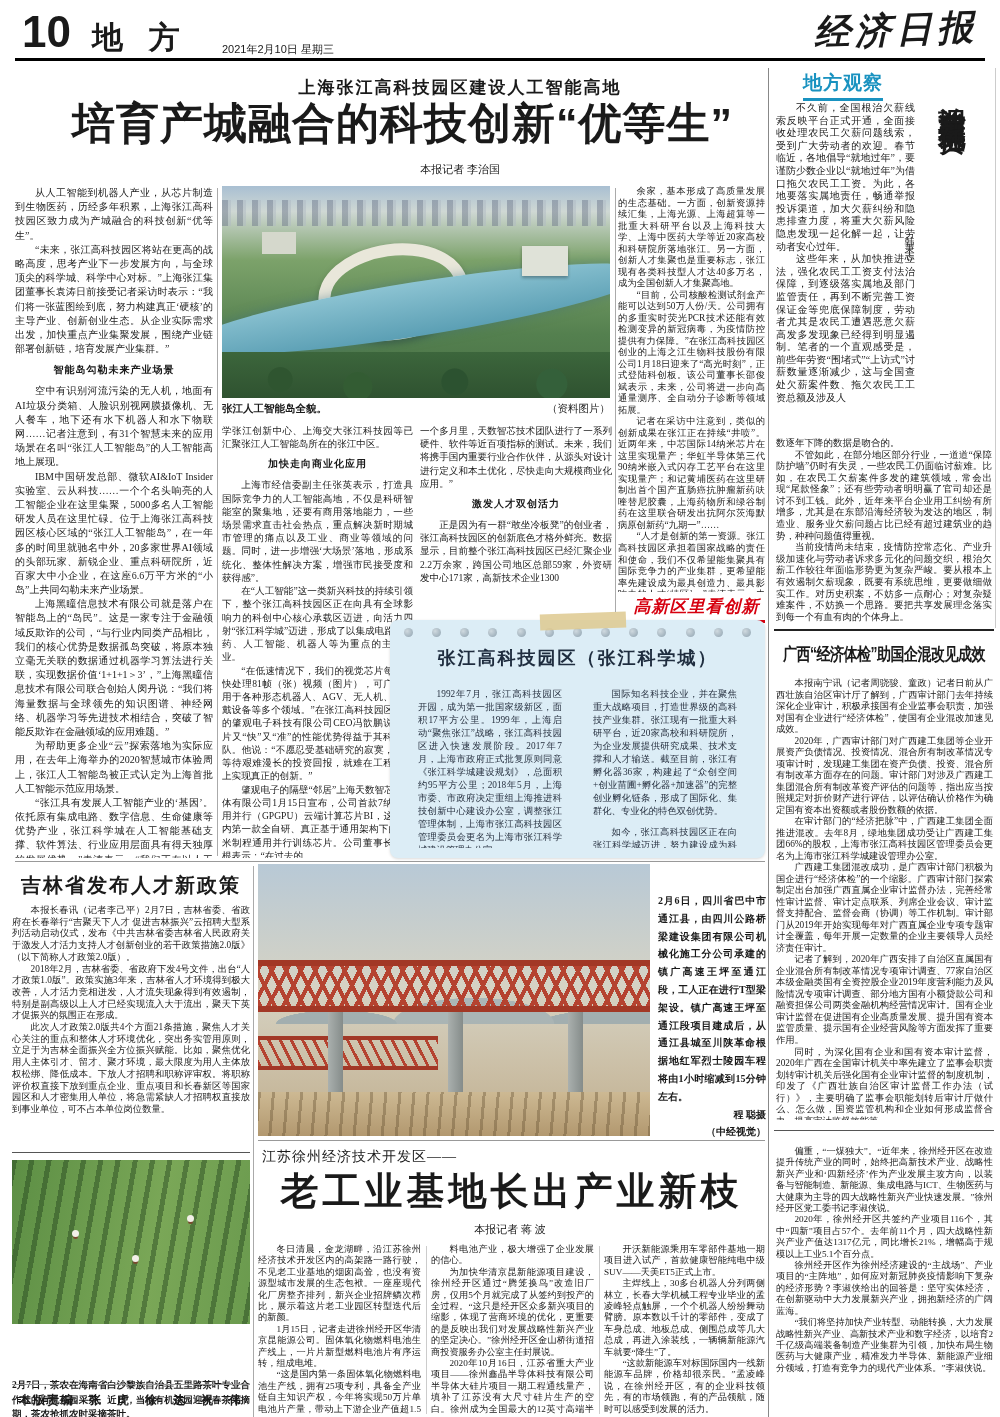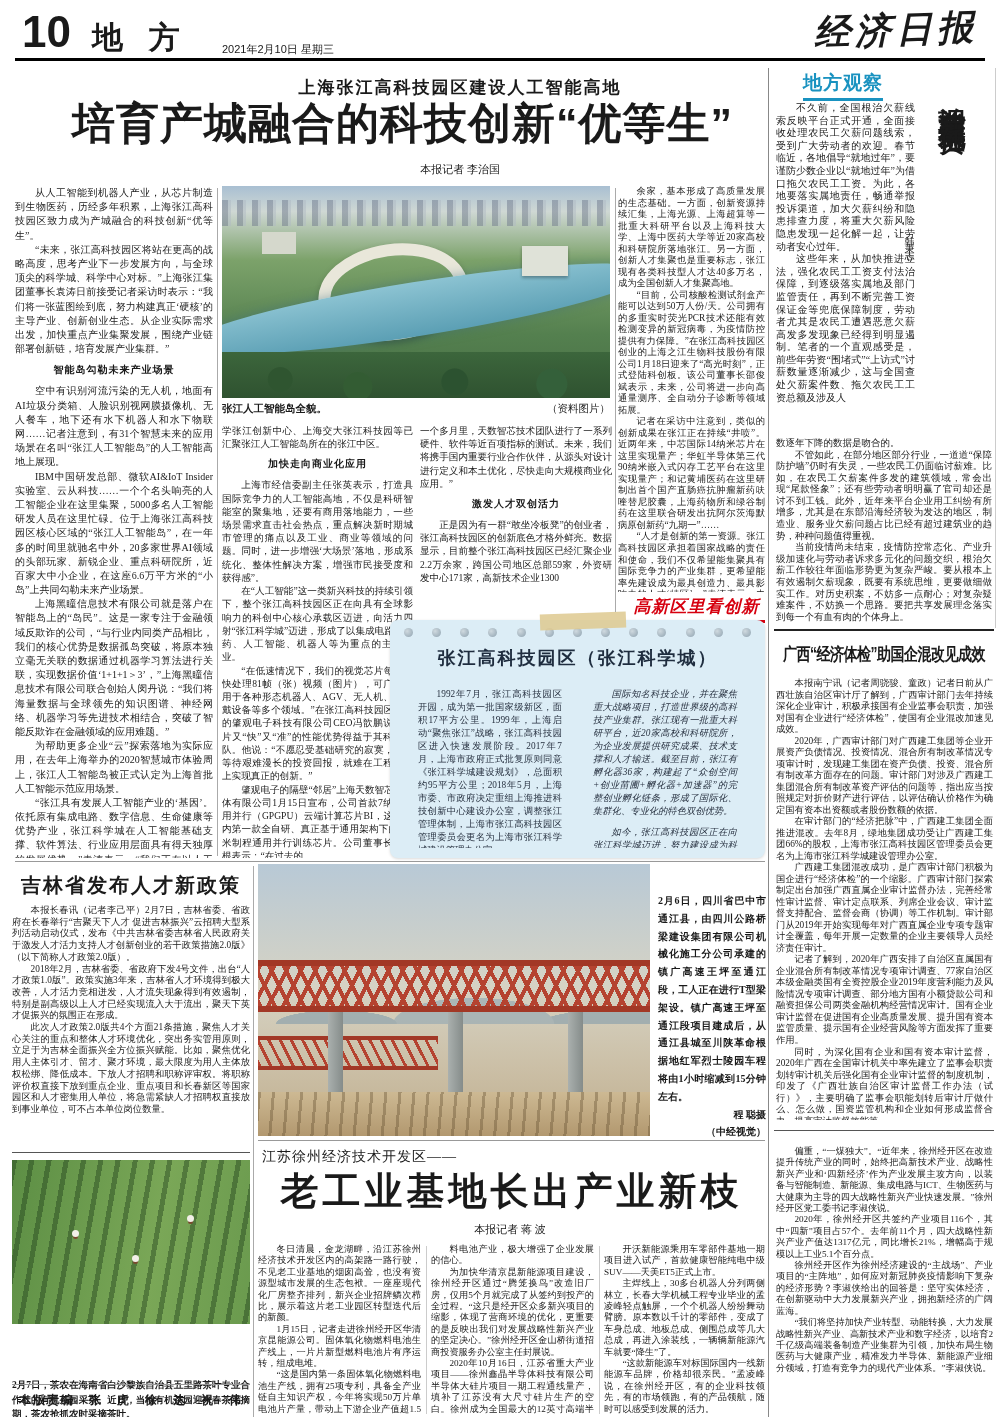--- a/index.html
+++ b/index.html
@@ -44,21 +44,21 @@
   #hx-label{position:absolute;left:628px;top:595px;width:137px;text-align:center;font-family:var(--sans);font-weight:900;font-size:17px;color:var(--red);border-bottom:3px solid var(--red);padding-bottom:2px;letter-spacing:1px;font-style:italic;}
   
   #feature-box{position:absolute;left:390px;top:620px;width:375px;height:238px;background:#dcedf6;border-radius:8px;box-shadow:0 1px 3px rgba(0,0,0,.15);}
   #feature-box .dots{position:absolute;left:14px;right:14px;top:8px;display:flex;justify-content:space-between;}
   #feature-box .dots i{width:9px;height:9px;border-radius:50%;background:radial-gradient(circle at 35% 35%,#cfd9df,#8fa3b0);display:block;}
   #box-tape{position:absolute;left:150px;top:-7px;width:86px;height:16px;background:#dec98f;opacity:.85;transform:rotate(-2deg);}
   #box-title{position:absolute;left:0;top:26px;width:100%;text-align:center;font-size:18px;font-weight:bold;letter-spacing:2px;color:#1f2d3f;}
   .box-col{position:absolute;top:60px;width:160px;height:168px;font-size:9.3px;line-height:1.4;text-align:justify;overflow:hidden;color:#273140;}
   .box-col p{margin:8px;text-indent:2em;}
   #box-col1{left:20px;}
-  #box-col2{left:195px;font-style:italic;}
+  #box-col2{left:195px;}
   
   #obs-label{position:absolute;left:803px;top:70px;font-family:var(--sans);font-weight:900;font-size:19px;color:var(--teal);border-bottom:3px solid var(--teal);padding-bottom:2px;letter-spacing:1px;}
   #obs-narrow{left:776px;top:102px;width:139px;height:332px;font-size:10px;line-height:1.26;}
   #obs-author{position:absolute;left:902px;top:228px;writing-mode:vertical-rl;font-size:10px;letter-spacing:7px;}
   #obs-headline{position:absolute;left:934px;top:86px;height:340px;writing-mode:vertical-rl;font-family:var(--sans);font-weight:900;font-size:27px;letter-spacing:2px;}
   #obs-wide{left:776px;top:438px;width:216px;height:184px;font-size:9.5px;line-height:1.22;}
   
   #gx-headline{position:absolute;left:774px;top:644px;width:220px;text-align:center;font-family:var(--sans);font-weight:900;font-size:14px;letter-spacing:-0.5px;transform:scaleY(1.25);transform-origin:top;}
   #gx-body{left:776px;top:678px;width:217px;height:442px;font-size:9.3px;line-height:1.24;}
   

